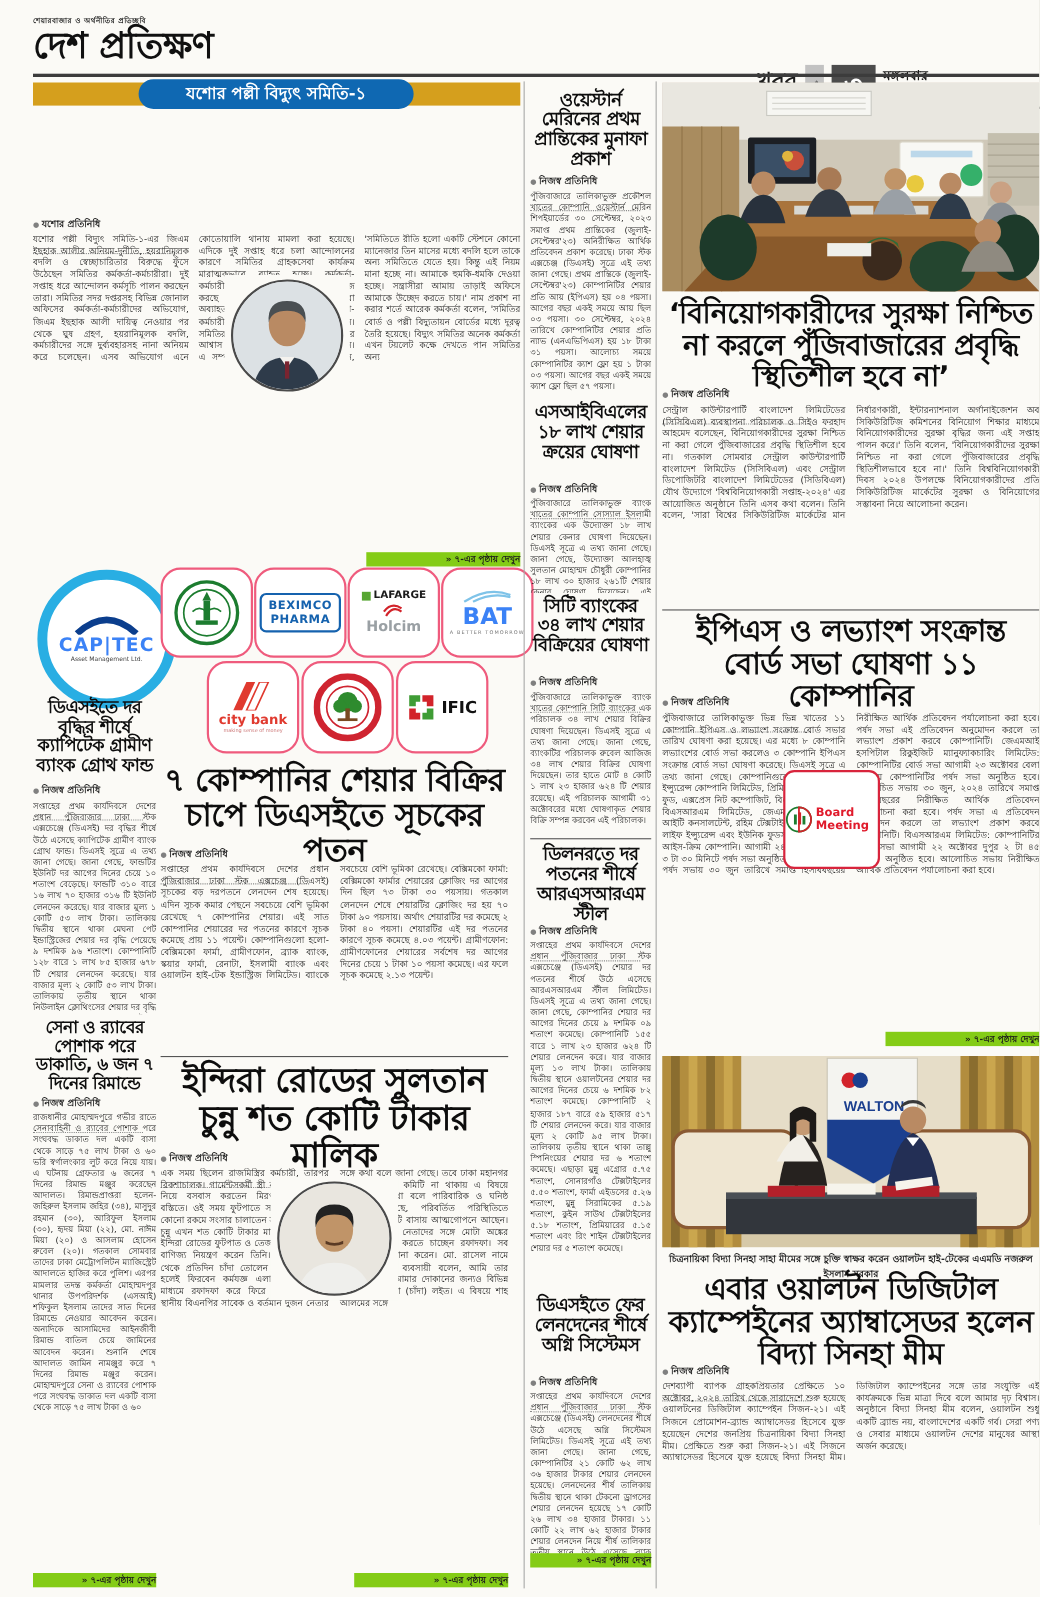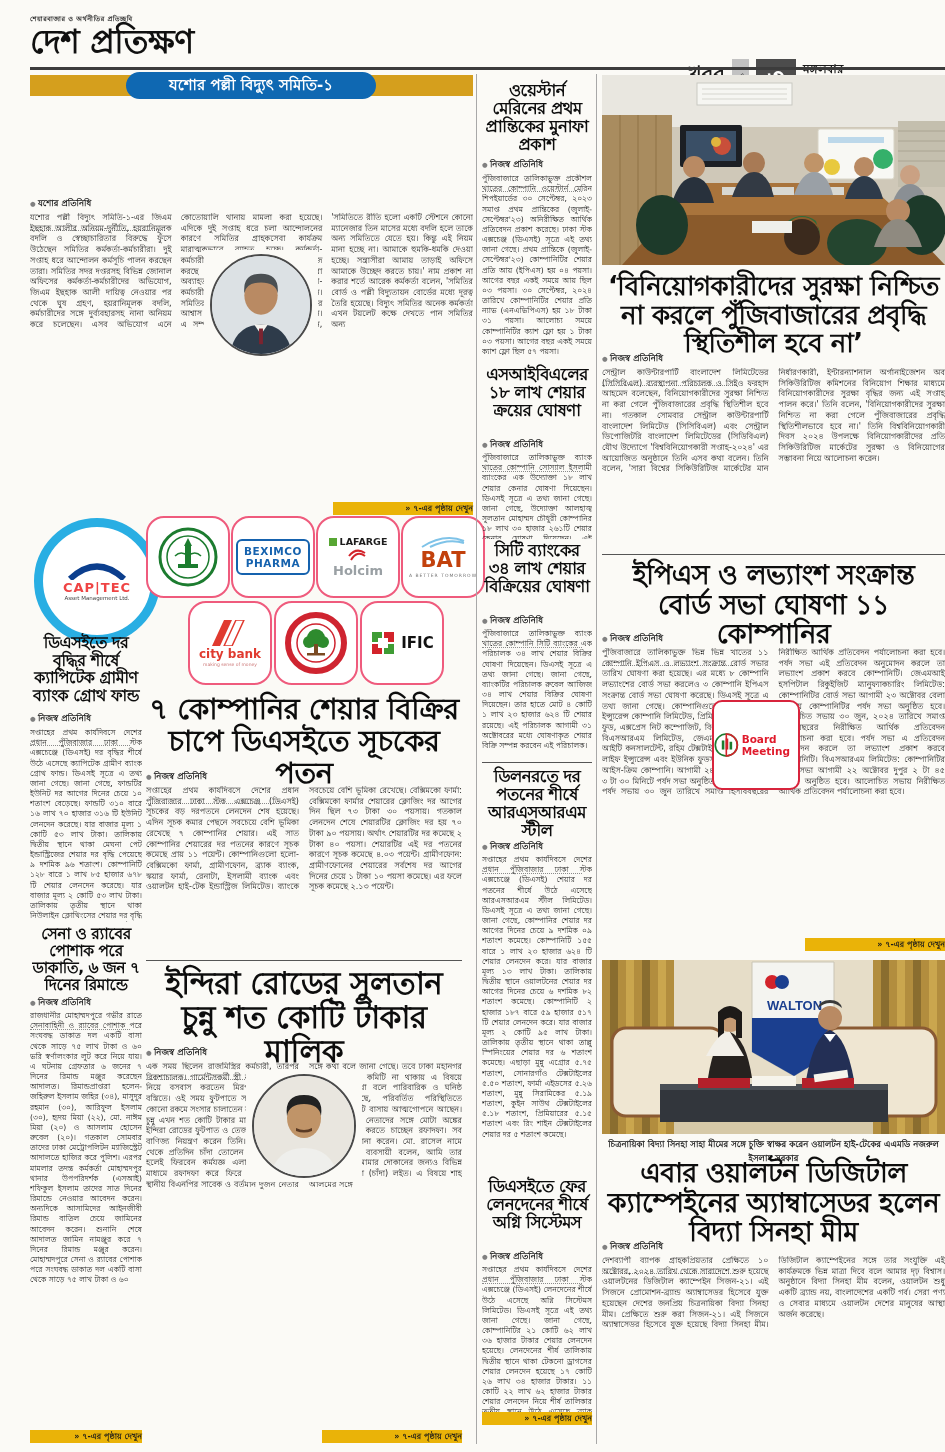--- a/index.html
+++ b/index.html
@@ -19,44 +19,44 @@
   .date-day{font-size:12px;font-weight:800;}
   .date-line{font-size:8.5px;color:#333;}
   .hdr-rule{height:2.5px;background:#3c3c3c;}
   
   .hl{font-weight:900;color:#0d0d0d;text-align:center;line-height:1.1;letter-spacing:-.5px;}
   .byline{font-size:8.5px;font-weight:700;color:#222;border-bottom:1px dotted #8a8a8a;padding-bottom:19px;}
   .byline::before{content:"● ";color:#808080;font-size:6.5px;}
   .bodytxt{font-size:8px;line-height:1.34;text-align:justify;color:#1d1d1d;overflow:hidden;}
   .cols2{column-count:2;column-gap:10px;}
   .cols3{column-count:3;column-gap:9px;}
-  .marker{font-size:8px;font-weight:800;text-align:right;background:#eab308;}
+  .marker{font-size:8px;font-weight:800;text-align:right;background:#84cc16;}
   .rule-h{height:1px;background:#555;}
   .vrule{width:1px;background:#a8a8a8;}
   
   .ribbon-gold{background:#d59f1d;}
   .ribbon-blue{background:#0f68b2;border-radius:14px;color:#fff;font-size:15px;font-weight:800;
                display:flex;align-items:center;justify-content:center;}
   
   .portrait-wrap{background:#fbfaf6;display:flex;align-items:center;justify-content:center;}
   .portrait{border-radius:50%;border:2px solid #4a4a4a;overflow:hidden;background:#dfe3e6;}
   
   .logo-box{width:80px;height:78px;border:2.5px solid #ef5b7d;border-radius:18px;background:#fff;
             display:flex;flex-direction:column;align-items:center;justify-content:center;gap:2px;}
   .cap-circle{width:108px;height:108px;border-radius:50%;border:9px solid #29aee3;background:#fff;
               display:flex;flex-direction:column;align-items:center;justify-content:center;}
-  .cap-word{font-size:13px;font-weight:900;color:#ef4444;letter-spacing:1px;}
+  .cap-word{font-size:17px;font-weight:900;color:#3b82f6;letter-spacing:1px;}
   .cap-sub{font-size:5.5px;color:#444;}
   .bex-inner{border:2.5px solid #1562ae;border-radius:6px;padding:4px 6px;text-align:center;}
   .bex-line{font-size:10.5px;font-weight:800;color:#1562ae;letter-spacing:.5px;line-height:1.15;}
   .laf-top{display:flex;align-items:center;gap:3px;}
   .laf-sq{width:8px;height:8px;background:#57a633;}
   .laf-word{font-size:9.5px;font-weight:900;color:#1c1c1c;}
   .holcim{font-size:13px;font-weight:600;color:#9aa0a4;}
-  .bat-word{font-size:21px;font-weight:900;color:#c2410c;line-height:1;}
+  .bat-word{font-size:21px;font-weight:900;color:#3b82f6;line-height:1;}
   .bat-sub{font-size:4.5px;color:#777;letter-spacing:1px;}
   .city-word{font-size:12px;font-weight:800;color:#e03a2f;line-height:1;}
   .city-sub{font-size:4.5px;color:#c77;}
   .ific-word{font-size:15px;font-weight:900;color:#111;}
   
   .board-box{border:2.5px solid #d8243c;border-radius:10px;background:#fff;
              display:flex;align-items:center;justify-content:center;gap:3px;}
   .board-label{color:#e01b2c;font-size:10.5px;font-weight:800;}
   .caption{font-size:8.5px;font-weight:700;text-align:center;color:#222;}
 </style>

